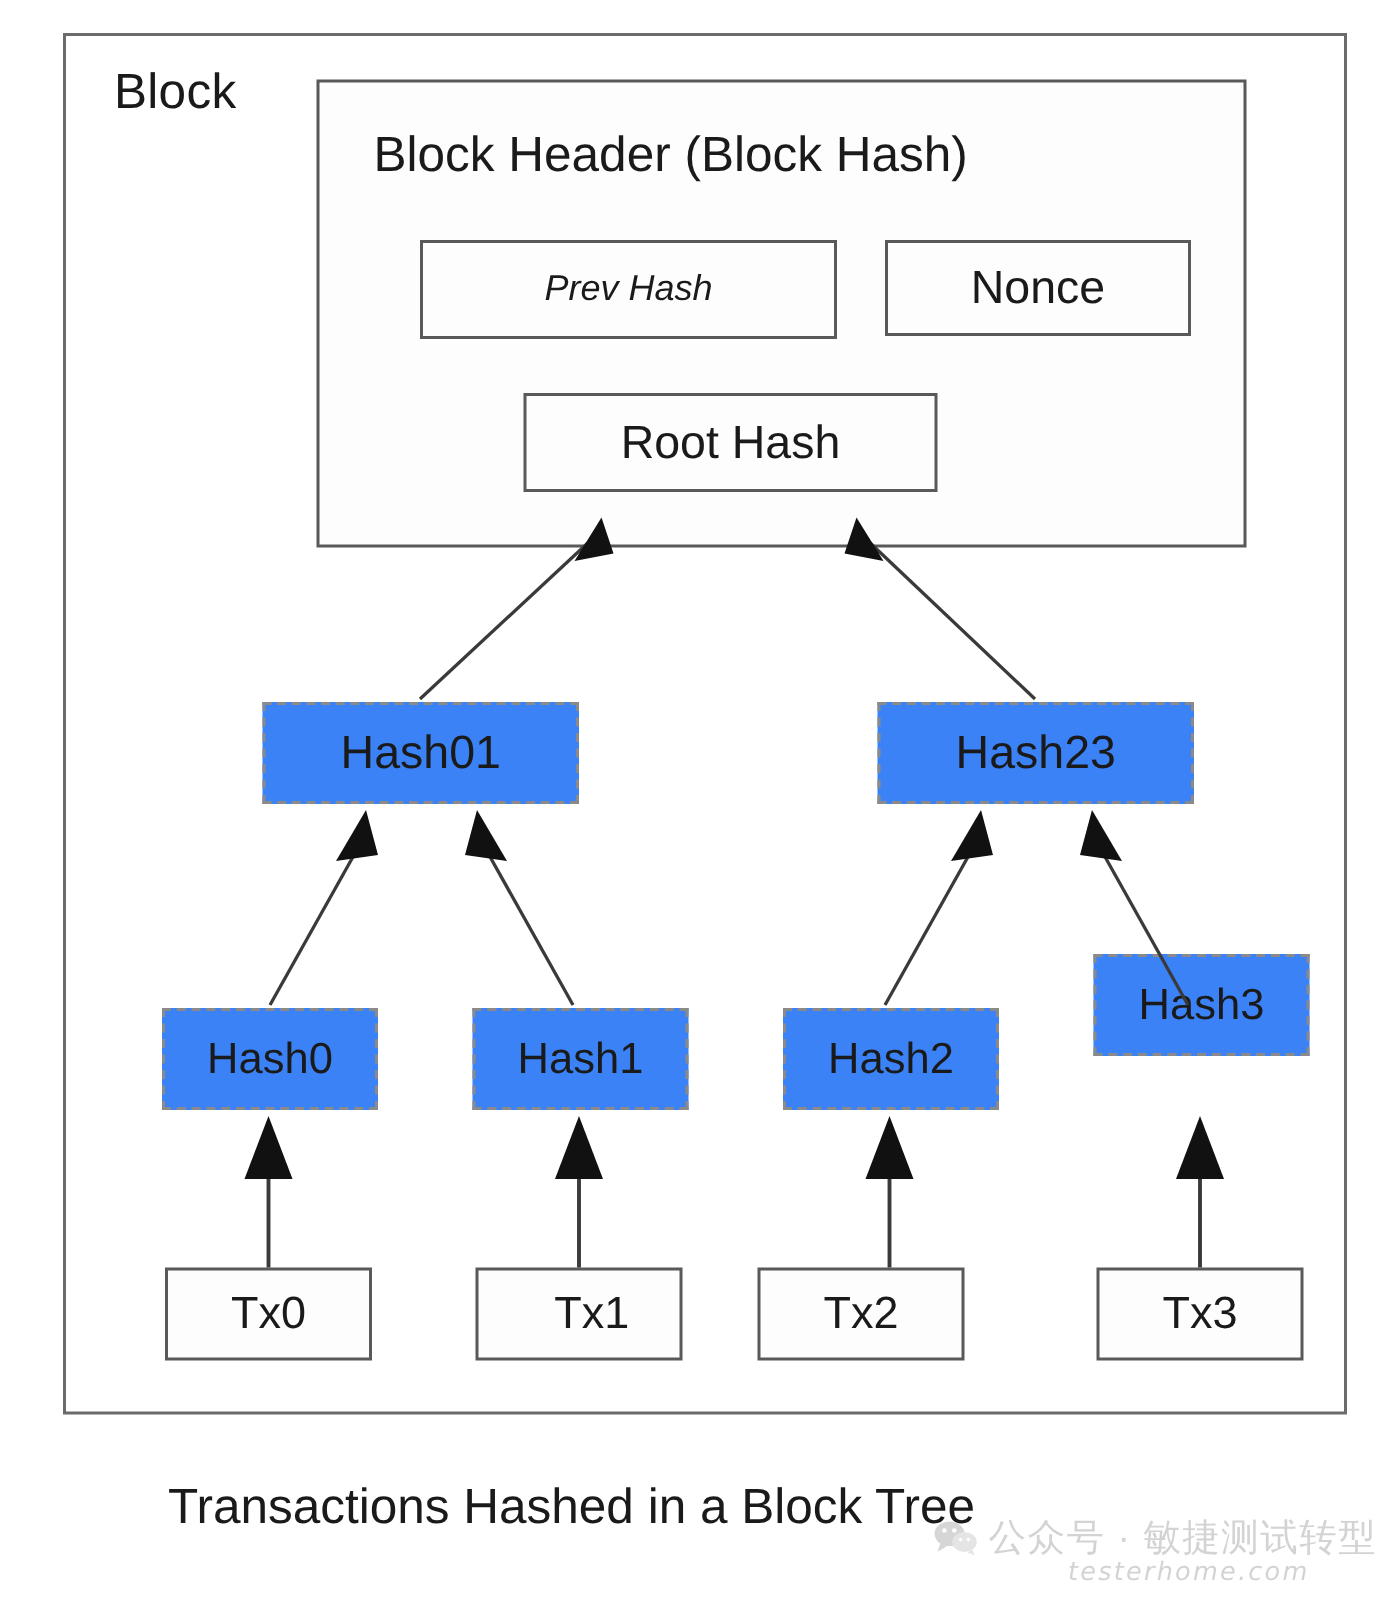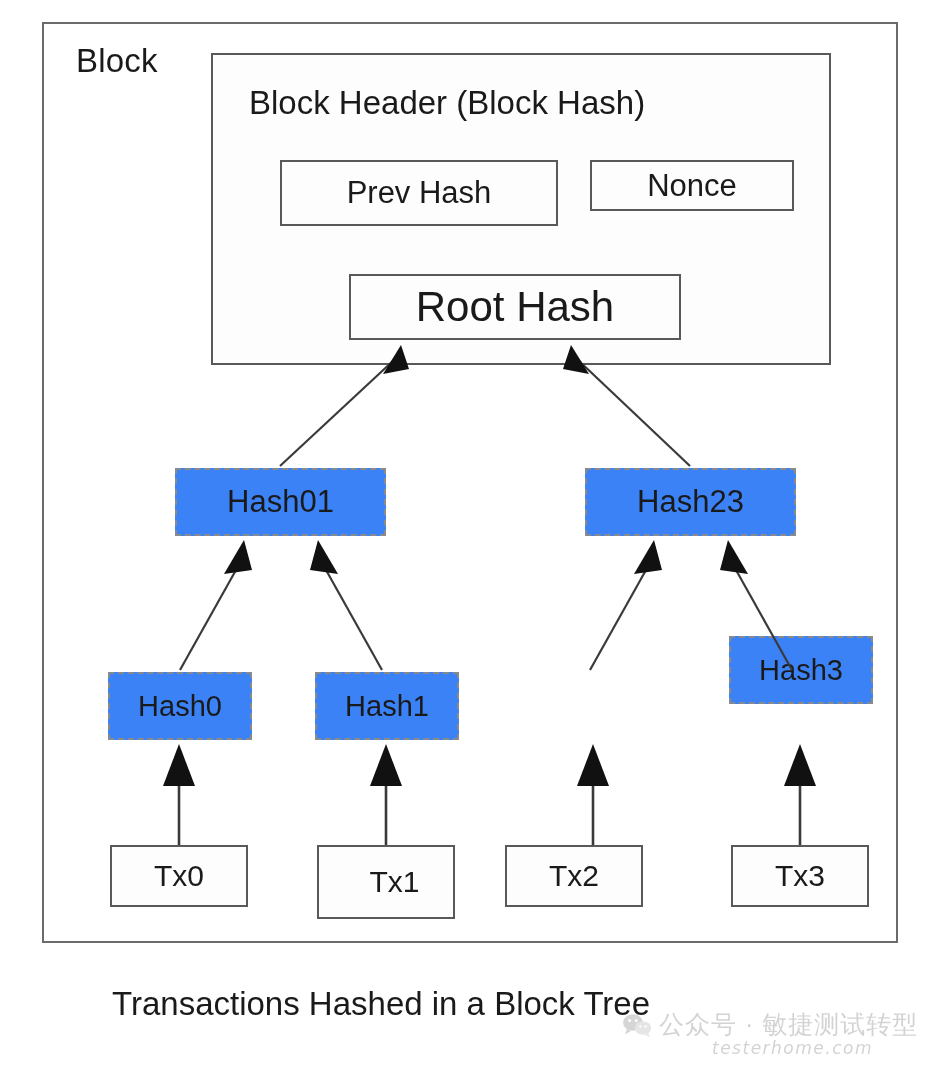--- a/index.html
+++ b/index.html
@@ -67,35 +67,36 @@
   #block-header-title {
     left: 237px;
     top: 84px;
     font-size: 33px;
   }
   #prev-hash-box {
     left: 268px;
     top: 160px;
     width: 278px;
     height: 66px;
-    font-size: 31px;
+    font-size: 24px;
+    font-style: italic;
   }
   #nonce-box {
     left: 578px;
     top: 160px;
     width: 204px;
-    height: 51px;
+    height: 64px;
     font-size: 31px;
   }
   #root-hash-box {
     left: 337px;
-    top: 274px;
-    width: 332px;
+    top: 262px;
+    width: 276px;
     height: 66px;
-    font-size: 42px;
+    font-size: 31px;
   }
 
   #hash01-box {
     left: 163px;
     top: 468px;
     width: 211px;
     height: 68px;
     font-size: 31px;
   }
   #hash23-box {
@@ -105,21 +106,21 @@
     height: 68px;
     font-size: 31px;
   }
 
   #hash0-box { left: 96px;  top: 672px; width: 144px; height: 68px; font-size: 29px; }
   #hash1-box { left: 303px; top: 672px; width: 144px; height: 68px; font-size: 29px; }
   #hash2-box { left: 510px; top: 672px; width: 144px; height: 68px; font-size: 29px; }
   #hash3-box { left: 717px; top: 636px; width: 144px; height: 68px; font-size: 29px; }
 
   #tx0-box { left: 98px;  top: 845px; width: 138px; height: 62px; font-size: 30px; }
-  #tx1-box { left: 305px; top: 845px; width: 138px; height: 74px; font-size: 30px; padding-left: 17px; }
+  #tx1-box { left: 305px; top: 845px; width: 138px; height: 62px; font-size: 30px; padding-left: 17px; }
   #tx2-box { left: 493px; top: 845px; width: 138px; height: 62px; font-size: 30px; }
   #tx3-box { left: 719px; top: 845px; width: 138px; height: 62px; font-size: 30px; }
 
   #caption {
     left: 100px;
     top: 985px;
     font-size: 33px;
     color: #1a1a1a;
   }
 
@@ -185,20 +186,21 @@
   <div class="box solid-box" id="nonce-box">Nonce</div>
 
   <div class="box solid-box" id="root-hash-box">Root Hash</div>
 
   <div class="box dashed-box" id="hash01-box">Hash01</div>
 
   <div class="box dashed-box" id="hash23-box">Hash23</div>
 
   <div class="box dashed-box" id="hash0-box">Hash0</div>
   <div class="box dashed-box" id="hash1-box">Hash1</div>
+  <div class="box dashed-box" id="hash2-box">Hash2</div>
   <div class="box dashed-box" id="hash3-box">Hash3</div>
 
   <div class="box solid-box" id="tx0-box">Tx0</div>
   <div class="box solid-box" id="tx1-box">Tx1</div>
   <div class="box solid-box" id="tx2-box">Tx2</div>
   <div class="box solid-box" id="tx3-box">Tx3</div>
 
   <div class="plain-label" id="caption">Transactions Hashed in a Block Tree</div>
 
   <svg id="arrows" viewBox="0 0 932 1070" xmlns="http://www.w3.org/2000/svg">

